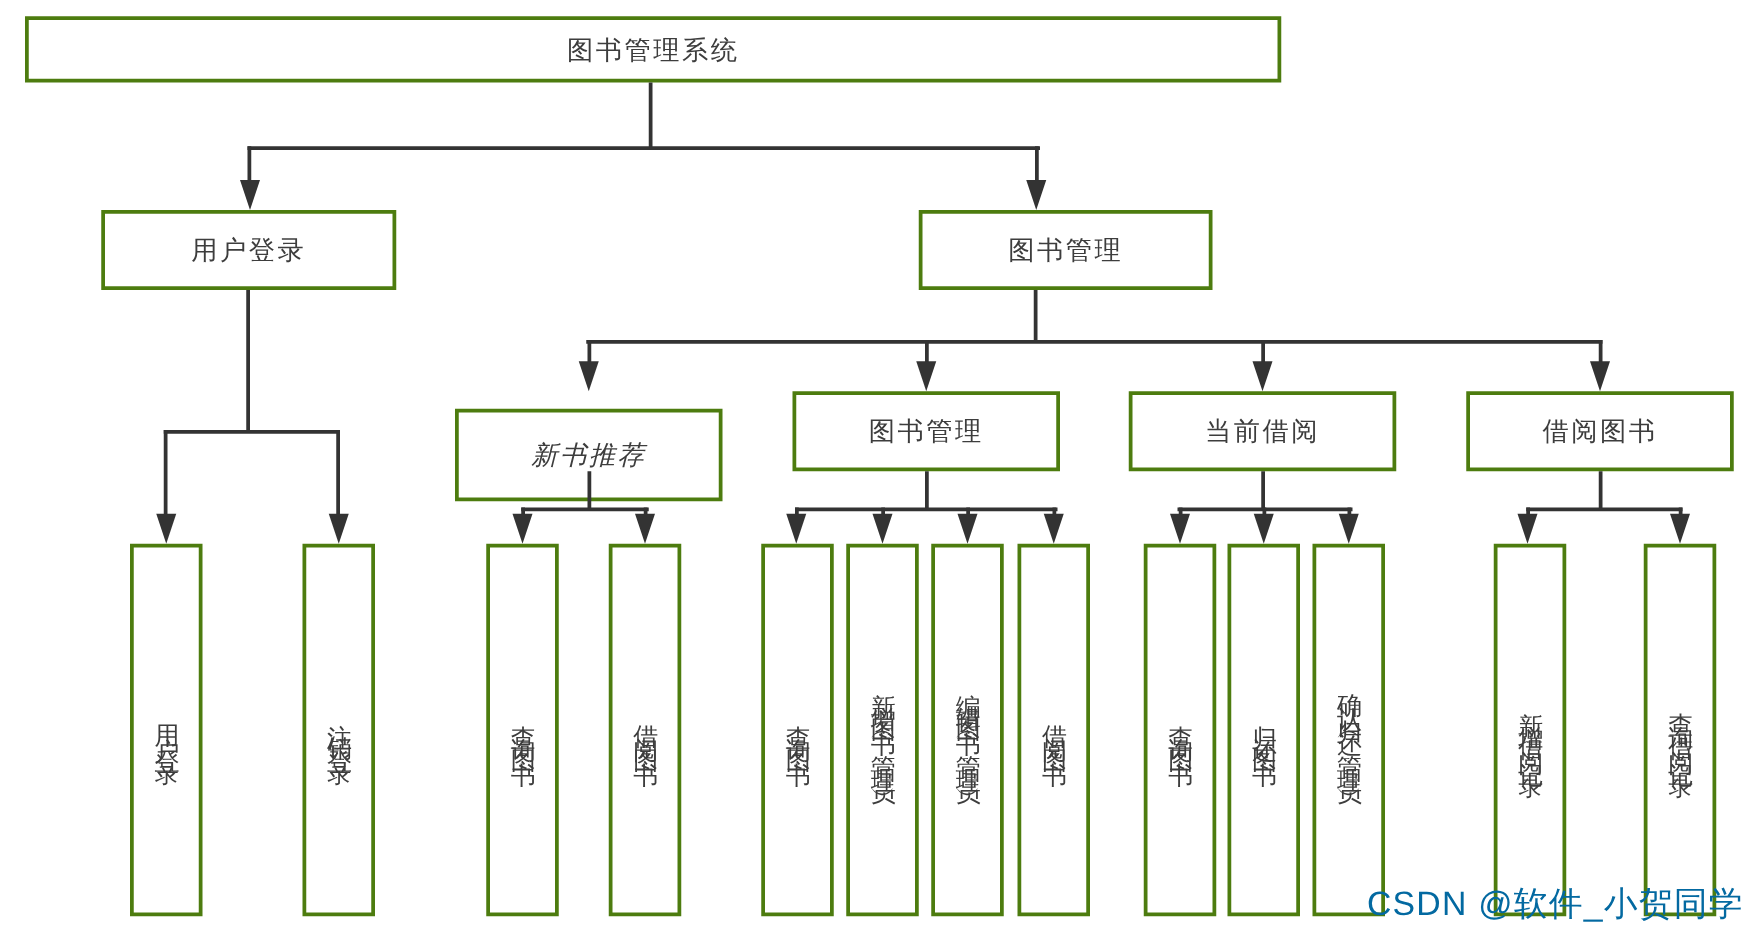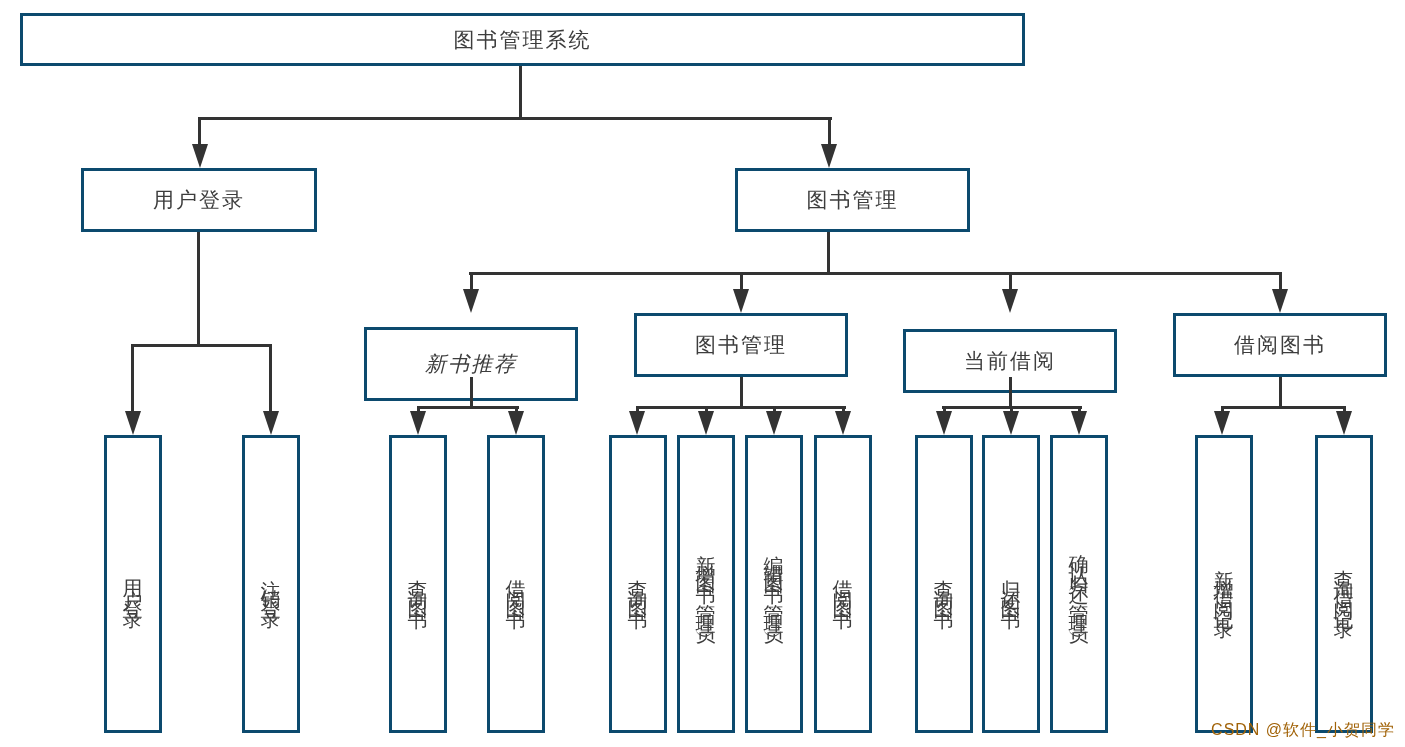--- a/index.html
+++ b/index.html
@@ -1,53 +1,53 @@
 <!DOCTYPE html>
 <html><head>
 <meta charset="utf-8">
 <style>
   html,body{margin:0;padding:0;background:#ffffff;}
   .stage{
     position:relative;width:1405px;height:747px;background:#ffffff;overflow:hidden;
     font-family:"Liberation Sans","DejaVu Sans",sans-serif;
   }
   .box{
-    position:absolute;background:#ffffff;border:3px solid #0c4a6e;box-sizing:border-box;
+    position:absolute;background:#ffffff;border:3px solid #4d7c0f;box-sizing:border-box;
     display:flex;align-items:center;justify-content:center;color:#3d3d3d;
   }
   .box.h{font-size:21px;letter-spacing:2px;white-space:nowrap;}
   .vtext{
     writing-mode:vertical-rl;text-orientation:mixed;
     font-size:20px;letter-spacing:10px;color:#3d3d3d;line-height:1;
   }
   .vline{position:absolute;width:3px;background:#333333;}
   .hline{position:absolute;height:3px;background:#333333;}
   .arrow{
     position:absolute;width:0;height:0;
     border-left:8px solid transparent;border-right:8px solid transparent;
     border-top:24px solid #333333;
   }
   .watermark{
-    position:absolute;right:10px;bottom:6px;font-size:16px;color:#a16207;
+    position:absolute;right:10px;bottom:6px;font-size:27px;color:#0369a1;
     letter-spacing:1px;z-index:5;white-space:nowrap;
   }
 </style>
 </head>
 <body>
 
 <div class="stage">
 
   <div class="box h" style="left:20px;top:13px;width:1005px;height:53px;">图书管理系统</div>
 
   <div class="box h" style="left:81px;top:168px;width:236px;height:64px;">用户登录</div>
   <div class="box h" style="left:712px;top:168px;width:235px;height:64px;margin-left:23px;">图书管理</div>
 
   <div class="box h" style="left:364px;top:327px;width:214px;height:74px;font-style:italic;">新书推荐</div>
   <div class="box h" style="left:634px;top:313px;width:214px;height:64px;">图书管理</div>
-  <div class="box h" style="left:903px;top:313px;width:214px;height:64px;margin-top:16px;">当前借阅</div>
+  <div class="box h" style="left:903px;top:313px;width:214px;height:64px;">当前借阅</div>
   <div class="box h" style="left:1173px;top:313px;width:214px;height:64px;">借阅图书</div>
 
   <div class="box" style="left:104px;top:435px;width:58px;height:298px;">
     <span class="vtext">用户登录</span>
   </div>
   <div class="box" style="left:242px;top:435px;width:58px;height:298px;">
     <span class="vtext">注销登录</span>
   </div>
 
   <div class="box" style="left:389px;top:435px;width:58px;height:298px;">

